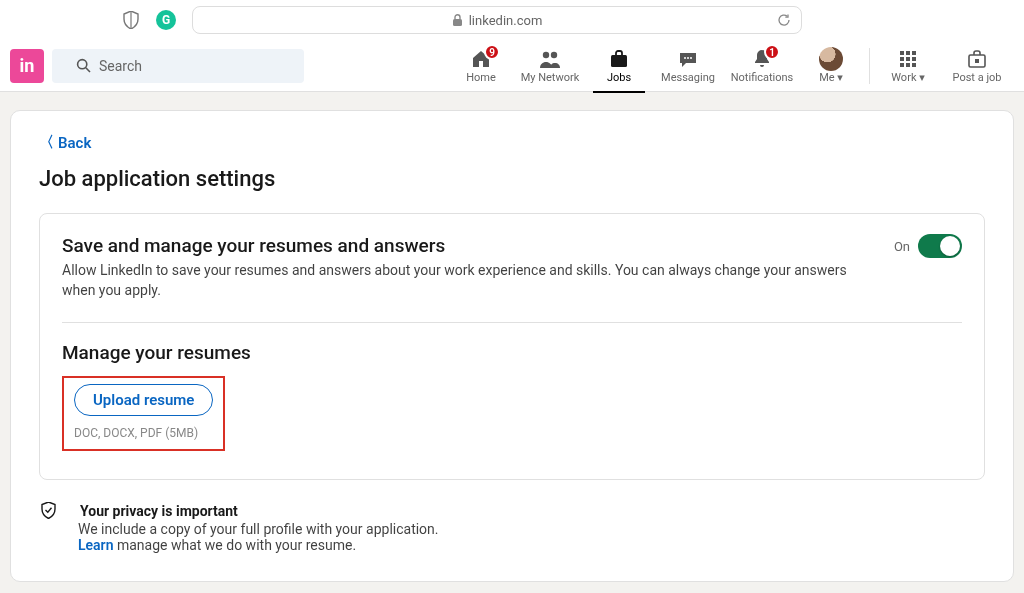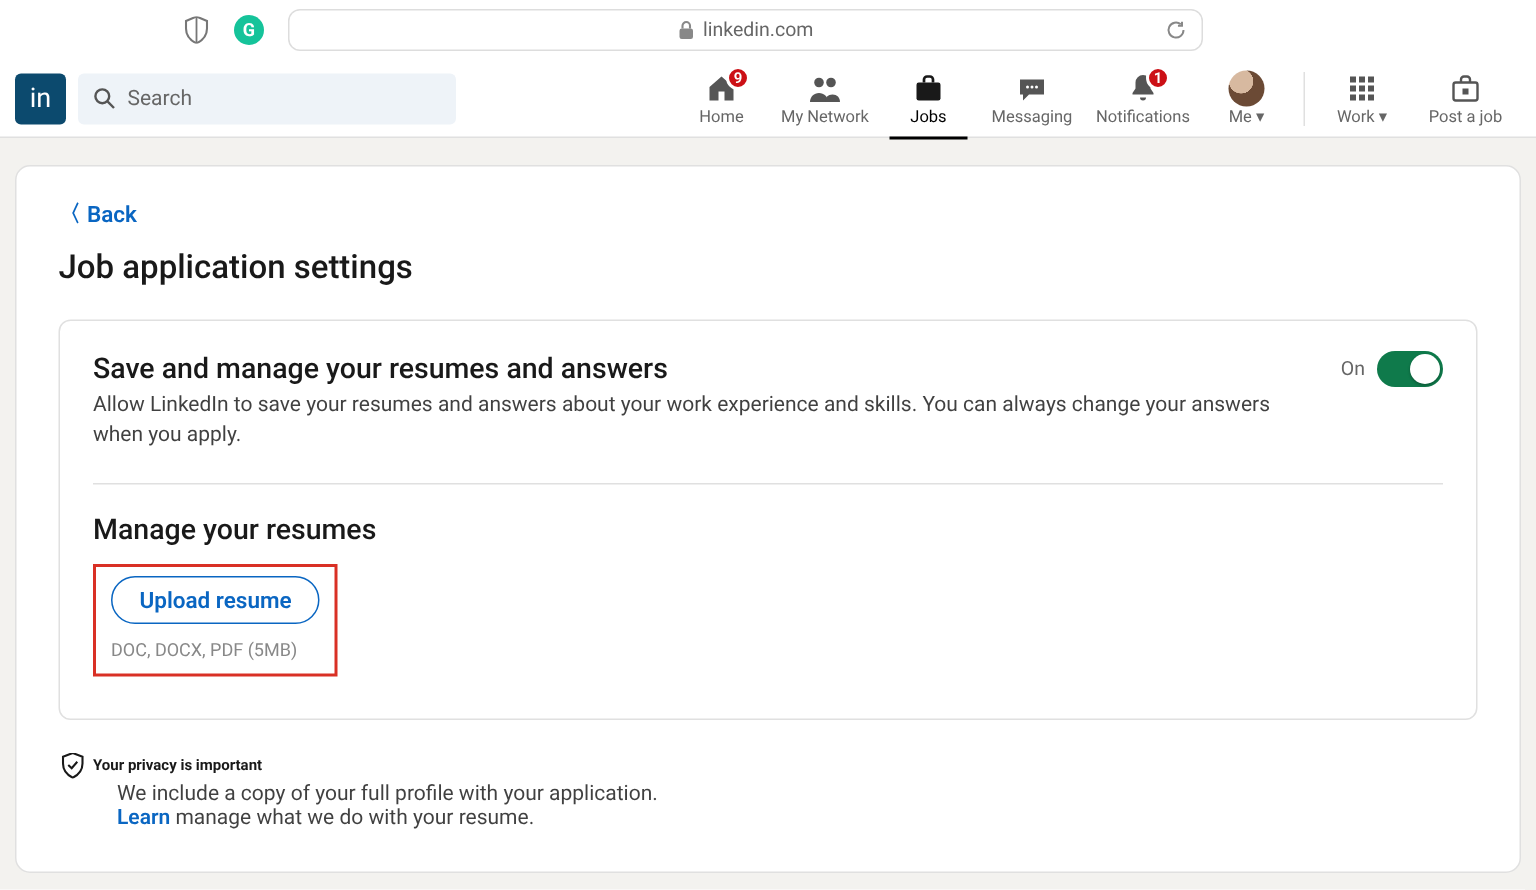--- a/index.html
+++ b/index.html
@@ -8,22 +8,22 @@
   
   .browser-bar { height: 40px; background: #ffffff; display: flex; align-items: center; padding: 0 16px; gap: 16px; }
   .bb-icon { width: 18px; height: 18px; display:flex; align-items:center; justify-content:center; color:#666; }
   .bb-spacer { width: 90px; }
   .bb-grammarly { width:20px; height:20px; border-radius:50%; background:#15c39a; display:flex; align-items:center; justify-content:center; color:#fff; font-weight:bold; font-size:12px; }
   .address-box { flex: 0 0 610px; height: 28px; border:1px solid #ddd; border-radius: 8px; display:flex; align-items:center; justify-content:center; gap:6px; color:#666; font-size:13px; position:relative; }
   .address-refresh { position:absolute; right:10px; color:#888; }
 
   
   .topnav { height: 52px; background:#ffffff; border-bottom:1px solid #e0e0e0; display:flex; align-items:center; padding: 0 10px; }
-  .logo { width:34px; height:34px; background:#0c4a6e; color:#fff; display:flex; align-items:center; justify-content:center; font-weight:400; font-size:18px; border-radius:4px; margin-right:8px;}
-  .search-box { width:252px; height:34px; background:#eef3f8; border-radius:4px; display:flex; align-items:center; padding:0 10px; gap:8px; color:#666; font-size:14px;}
+  .logo { width:34px; height:34px; background:#ec4899; color:#fff; display:flex; align-items:center; justify-content:center; font-weight:700; font-size:18px; border-radius:4px; margin-right:8px;}
+  .search-box { width:252px; height:34px; background:#eef3f8; border-radius:4px; display:flex; align-items:center; padding:0 24px; gap:8px; color:#666; font-size:14px;}
   .nav-spacer { flex:1; }
   .nav-items { display:flex; align-items:flex-start; height:100%; }
   .nav-item { width:74px; display:flex; flex-direction:column; align-items:center; justify-content:center; height:52px; font-size:11px; color:#666; position:relative; cursor:pointer; }
   .nav-item.small { width:64px; }
   .nav-item .ico { height:22px; display:flex; align-items:center; justify-content:center; margin-bottom:1px; position:relative;}
   .nav-item.active { color:#000; }
   .nav-item.active::after { content:""; position:absolute; bottom:-1px; left:6px; right:6px; height:2px; background:#000; }
   .badge { position:absolute; top:-4px; right:-8px; background:#cc1016; color:#fff; border-radius:50%; width:16px; height:16px; font-size:10px; display:flex; align-items:center; justify-content:center; font-weight:600; border:2px solid #fff;}
   .nav-divider { width:1px; height:36px; background:#e0e0e0; margin: 8px 6px 0 6px; }
   .avatar { width:24px; height:24px; border-radius:50%; background: radial-gradient(circle at 35% 30%, #d7b9a0 0 35%, #6b4a35 36% 100%); }
@@ -42,21 +42,21 @@
   .toggle-wrap { display:flex; align-items:center; gap:8px; font-size:13px; color:#666; }
   .toggle { width:44px; height:24px; background:#0f7a4b; border-radius:12px; position:relative; }
   .toggle::after { content:""; position:absolute; width:20px; height:20px; background:#fff; border-radius:50%; top:2px; right:2px; box-shadow:0 1px 2px rgba(0,0,0,0.3);}
   .divider { height:1px; background:#e0e0e0; margin:22px 0 18px 0; }
 
   .highlight-box { border:2px solid #d93025; padding: 6px 10px 8px 10px; display:inline-block; }
   .upload-btn { display:inline-block; border:1px solid #0a66c2; color:#0a66c2; background:#fff; border-radius:18px; padding:6px 18px; font-size:15px; font-weight:600; cursor:pointer; margin-bottom:6px;}
   .file-hint { font-size:12px; color:#888;text-align:center; }
 
   .privacy { margin-top: 4px; padding-left: 2px;}
-  .privacy-title { font-size:10px; font-weight:700; color:rgba(0,0,0,0.9); display:flex; align-items:center; gap:6px; margin-bottom:2px;}
+  .privacy-title { font-size:14px; font-weight:700; color:rgba(0,0,0,0.9); display:flex; align-items:center; gap:24px; margin-bottom:2px;}
   .privacy-desc { font-size:14px; color:rgba(0,0,0,0.75); margin-left:37px;}
   .link { color:#0a66c2; font-weight:600; cursor:pointer;}
 
   svg { display:block; }
 </style>
 </head>
 <body>
 
 <div class="browser-bar">
   <div class="bb-spacer"></div>

